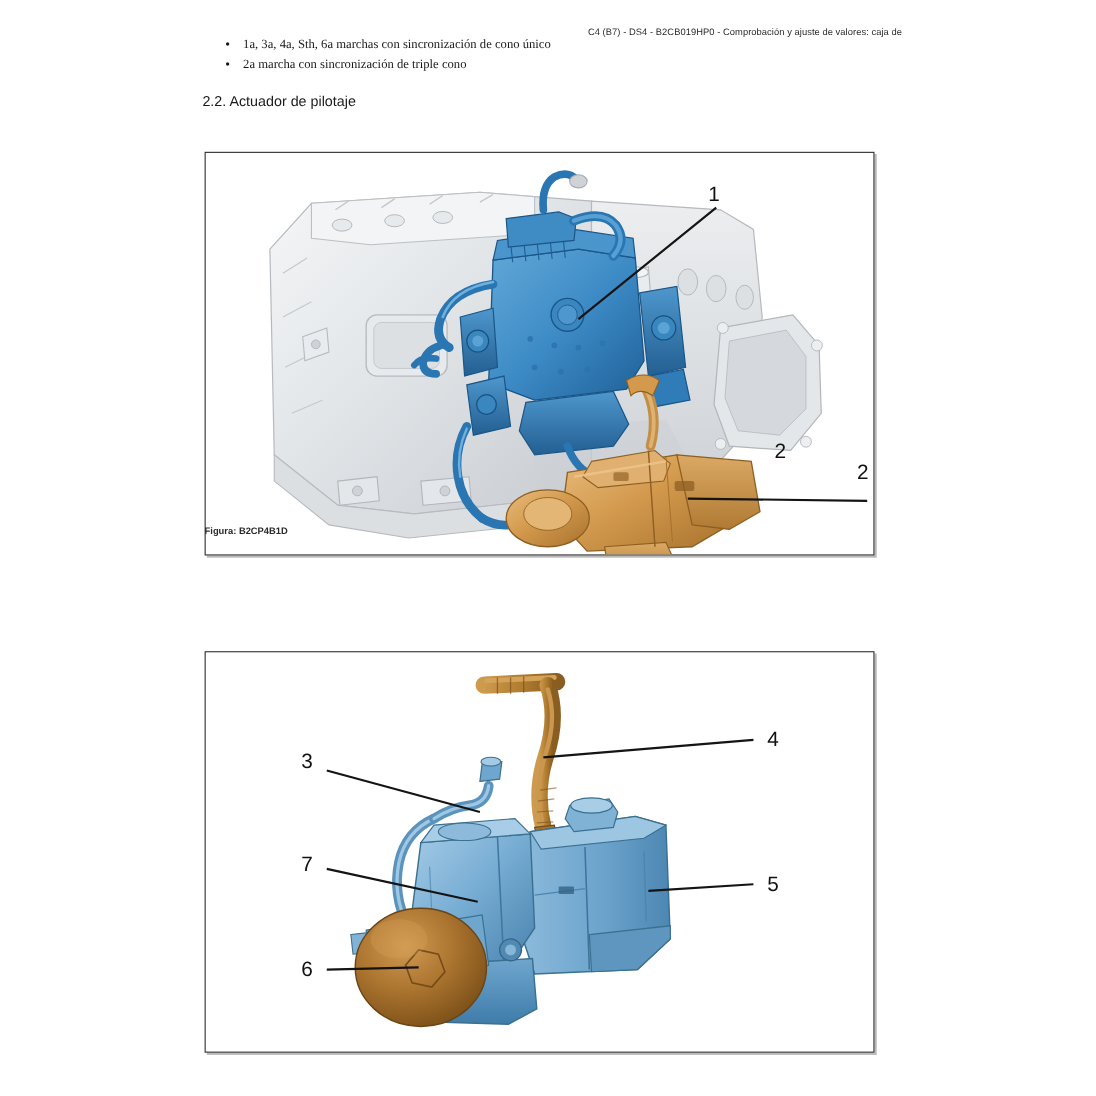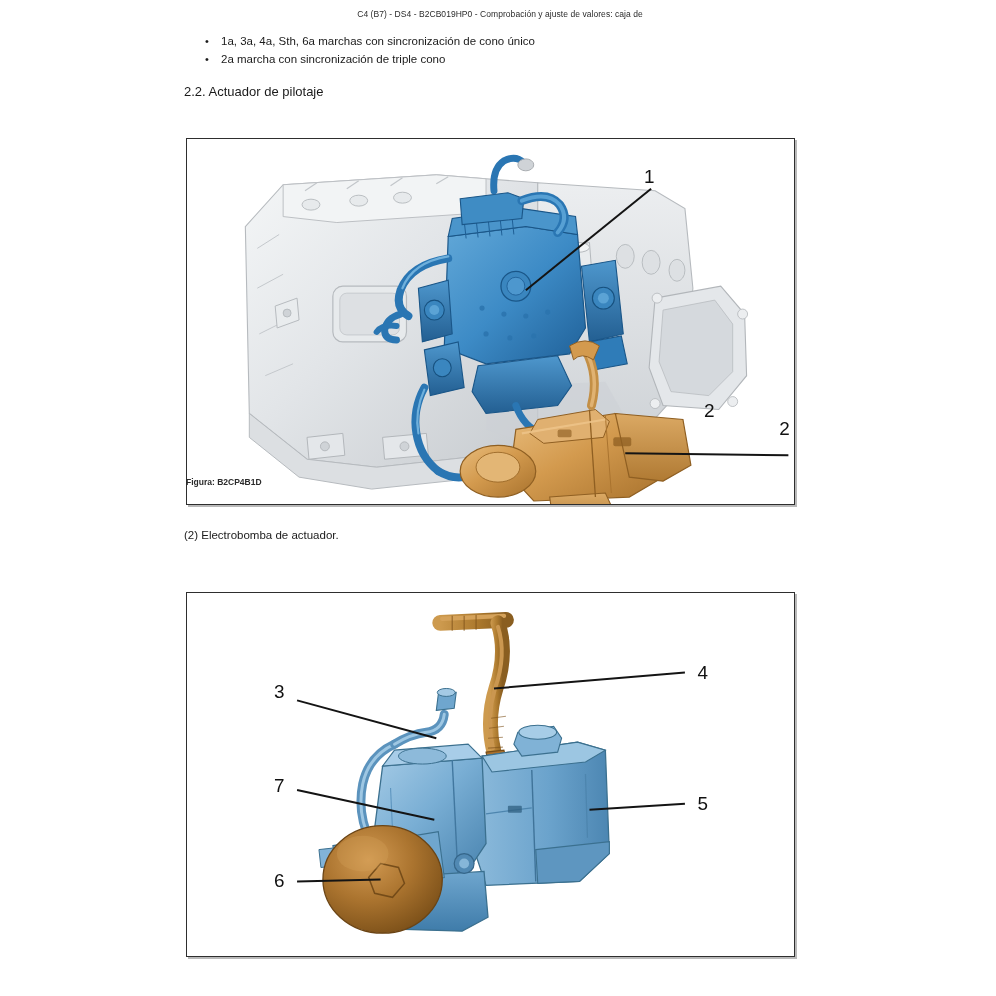--- a/index.html
+++ b/index.html
@@ -13,23 +13,23 @@
     position: relative;
     font-family: "Liberation Sans", sans-serif;
     color: #1a1a1a;
     overflow: hidden;
   }
 
   
   .page-header {
     position: absolute;
     left: 180px;
-    top: 9px;
+    top: 24px;
     width: 640px;
-    text-align: center;
+    text-align: right;
     font-size: 8.5px;
     line-height: 11px;
     color: #2b2b2b;
     letter-spacing: 0.05px;
   }
 
   
   .bullet-list {
     position: absolute;
     left: 205px;
@@ -44,21 +44,21 @@
     color: #1a1a1a;
   }
   .bullet-mark {
     width: 16px;
     flex: 0 0 16px;
     text-align: left;
     font-size: 11px;
     line-height: 18px;
     color: #1a1a1a;
   }
-  .bullet-text { flex: 1 1 auto; }
+  .bullet-text { flex: 1 1 auto; font-family: Liberation Serif, serif; }
 
   
   .section-heading {
     position: absolute;
     left: 184px;
     top: 82px;
     font-size: 13px;
     line-height: 20px;
     color: #1a1a1a;
   }
@@ -325,21 +325,20 @@
       </g>
     </svg>
   </div>
 </div>
 
 <div style="position:absolute; left:704px; top:400px; font-size:19px; color:#111; font-family:'Liberation Sans',sans-serif;">2</div>
 
 <div class="figure-caption">Figura: B2CP4B1D</div>
 
 <div class="legend-list">
-  <div class="legend-row">(2) Electrobomba de actuador.</div>
 </div>
 
 <div class="figure-frame" id="figure-frame-2">
   <div class="figure-stage">
     <svg viewBox="0 0 609 365" preserveAspectRatio="xMidYMid meet">
       <defs>
         <linearGradient id="g2-blue" x1="0" y1="0" x2="1" y2="1">
           <stop offset="0%" stop-color="#a5cbe6"></stop>
           <stop offset="45%" stop-color="#79aed4"></stop>
           <stop offset="100%" stop-color="#4681ad"></stop>

